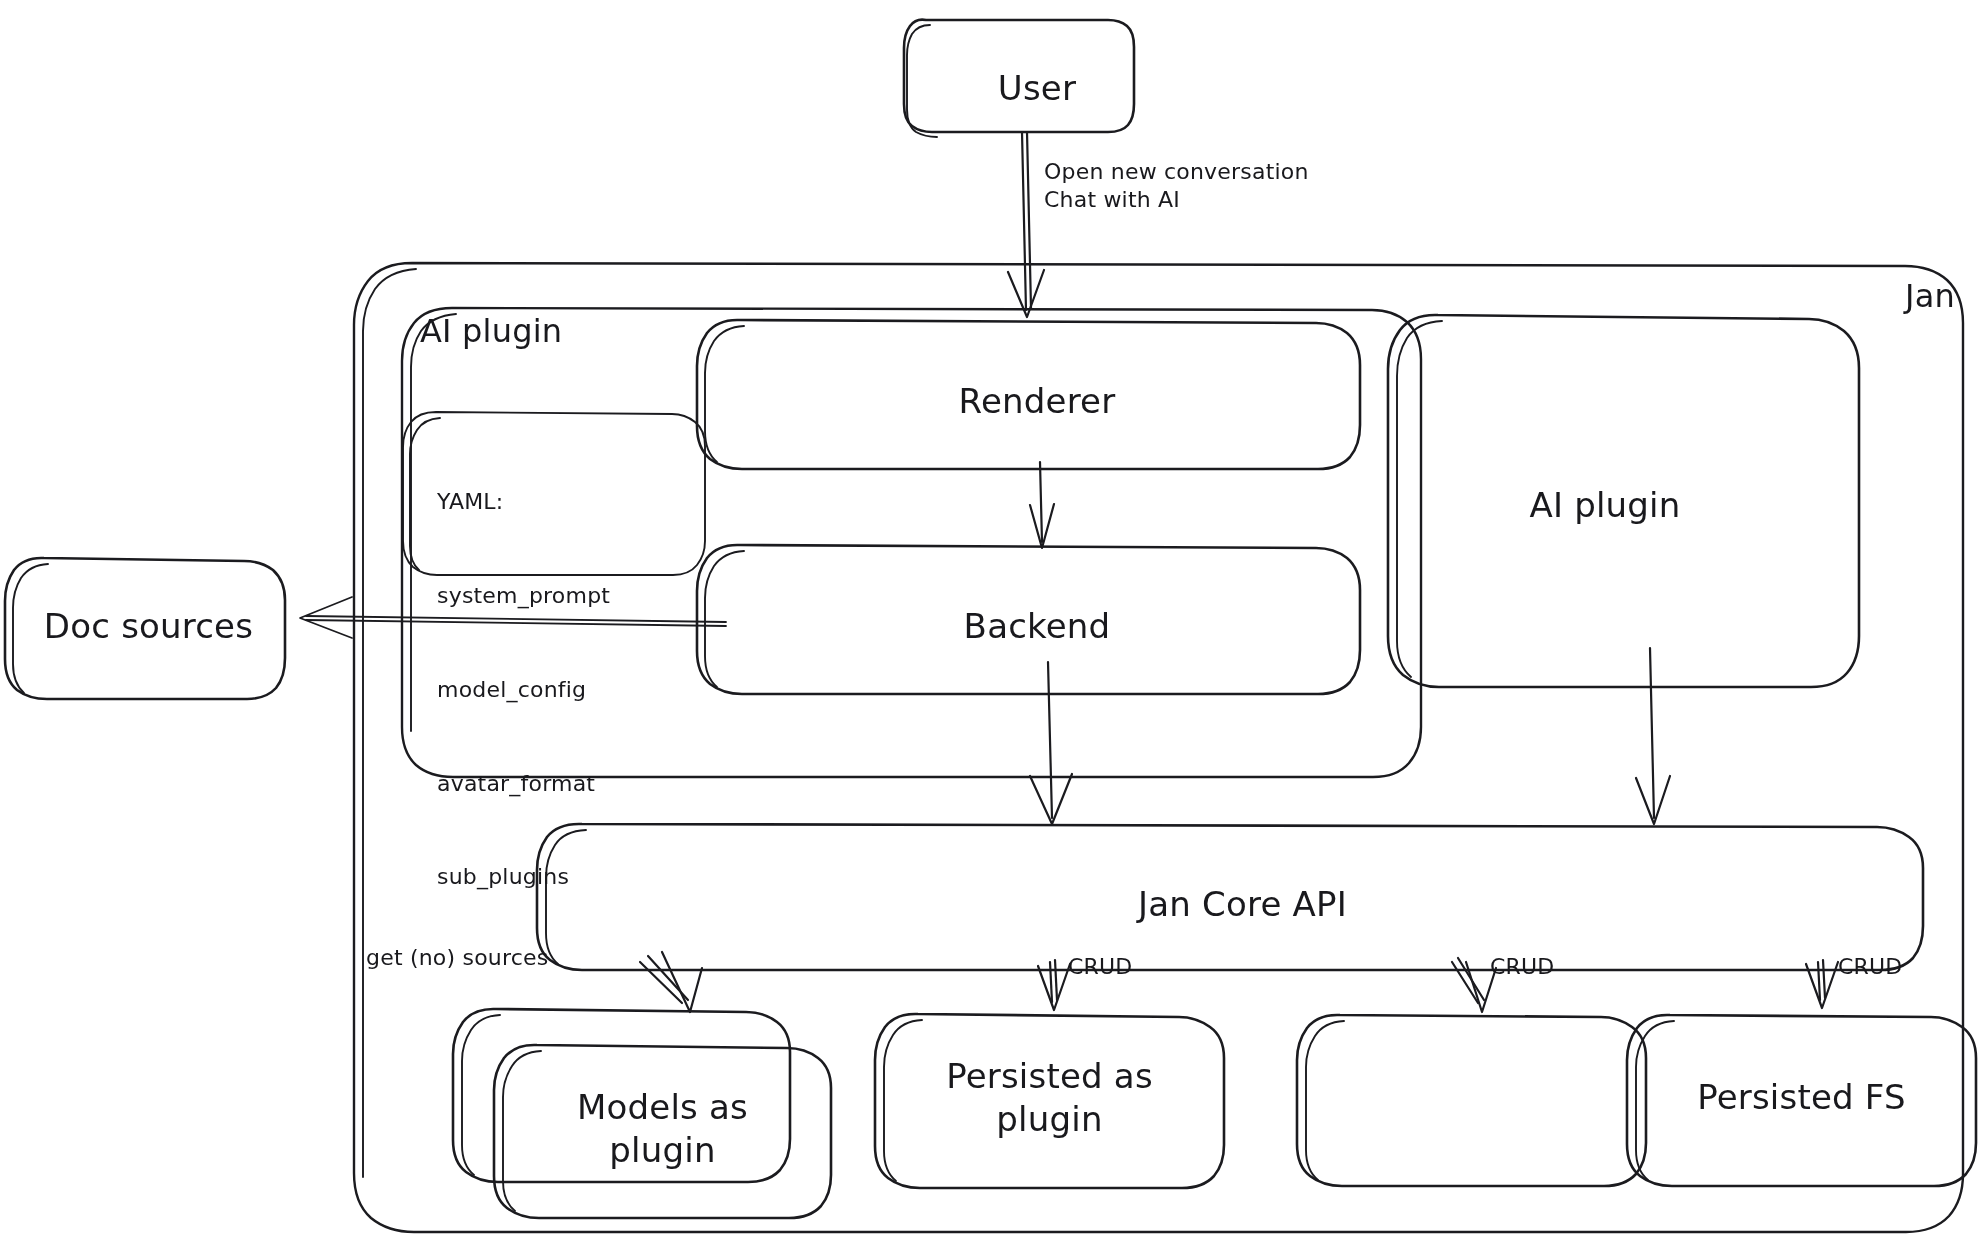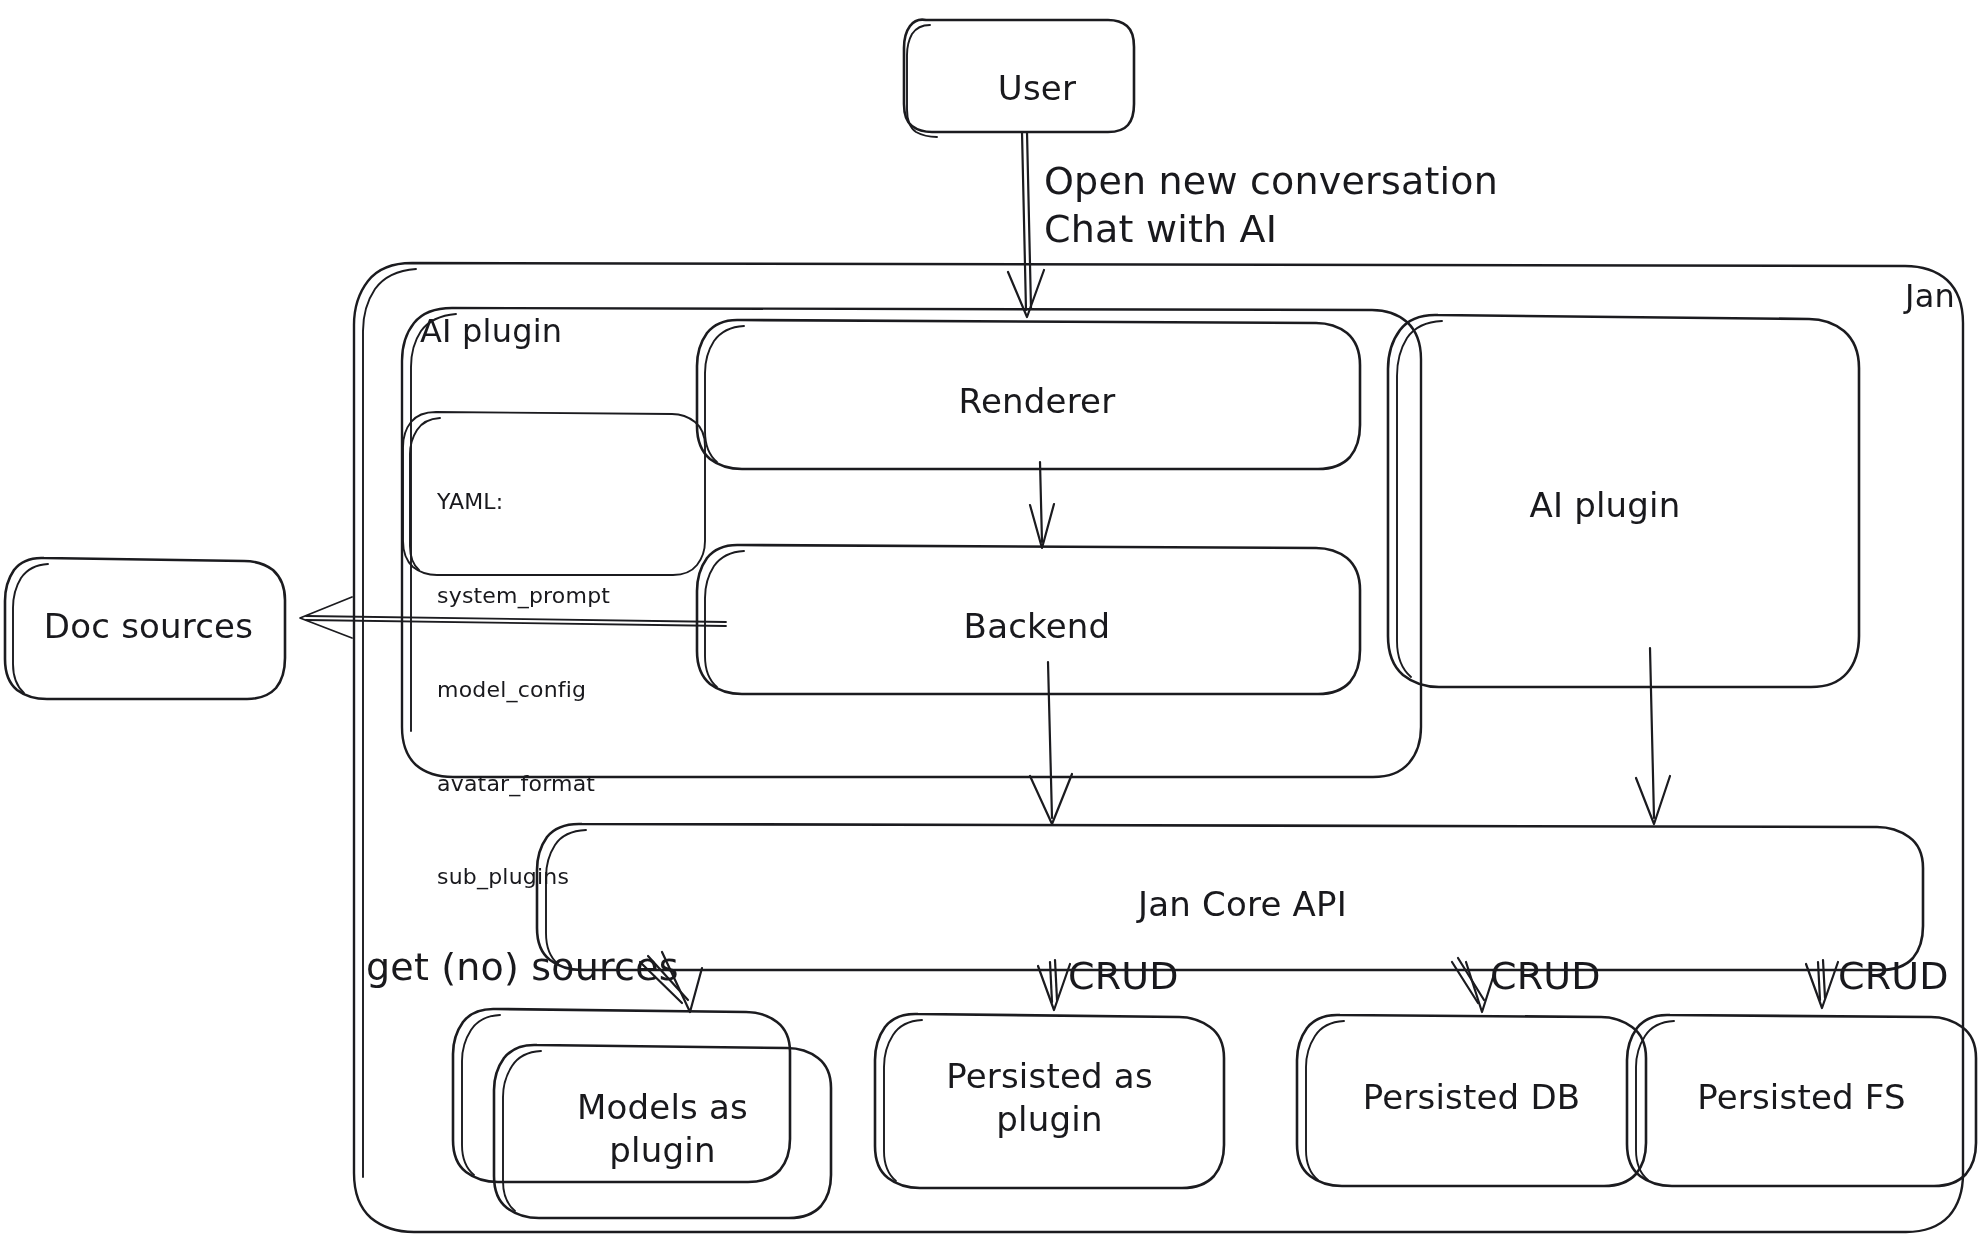--- a/index.html
+++ b/index.html
@@ -24,21 +24,21 @@
     white-space:pre;
     line-height:1.26;
     letter-spacing:0.2px;
   }
   .node-label{
     display:flex;align-items:center;justify-content:center;
     text-align:center;
     font-size:34px;
     margin-top:12px;
   }
-  .edge-label{font-size:38px;}
+  .edge-label{font-size:22px;}
   .group-label{font-size:32px;}
   .yaml-label{font-size:22px;line-height:1.42;}
 </style>
 </head>
 <body>
 
 <div id="canvas">
 
   <svg class="layer" viewBox="0 0 1981 1246">
 
@@ -180,21 +180,20 @@
   <div class="lbl node-label" style="left:15px;top:558px;width:267px;height:113px;">Doc sources</div>
 
   <div class="lbl node-label" style="left:547px;top:824px;width:1391px;height:137px;">Jan Core API</div>
 
   <div class="lbl node-label" style="left:494px;top:1045px;width:337px;height:143px;white-space:pre-line;">Models as
 plugin</div>
 
   <div class="lbl node-label" style="left:875px;top:1014px;width:349px;height:144px;white-space:pre-line;">Persisted as
 plugin</div>
 
-  <div class="lbl node-label" style="left:1297px;top:1015px;width:349px;height:141px;">Persisted DB</div>
 
   <div class="lbl yaml-label" style="left:437px;top:424px;">
     <div>YAML:</div>
     <div>system_prompt</div>
     <div>model_config</div>
     <div>avatar_format</div>
     <div>sub_plugins</div>
   </div>
 
   <div class="lbl node-label" style="left:1627px;top:1015px;width:349px;height:141px;">Persisted FS</div>

